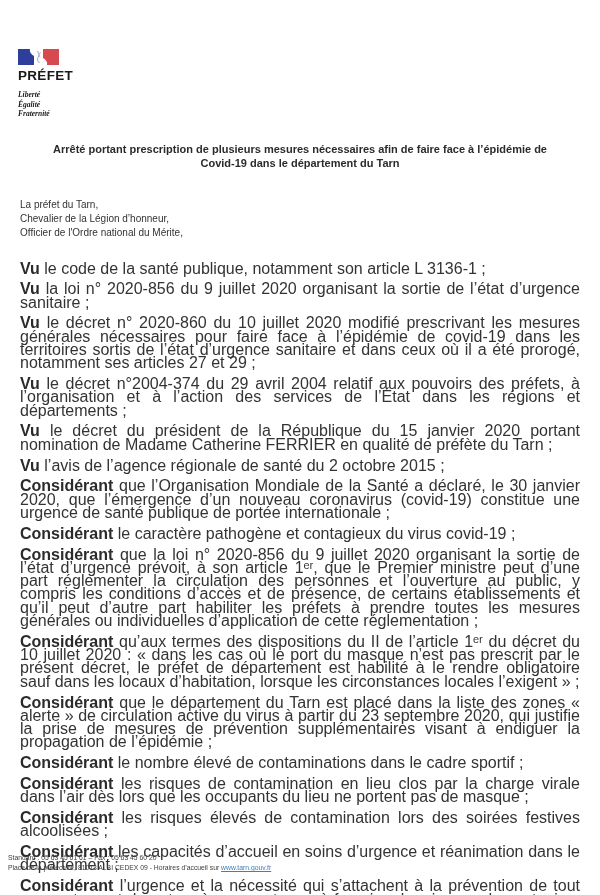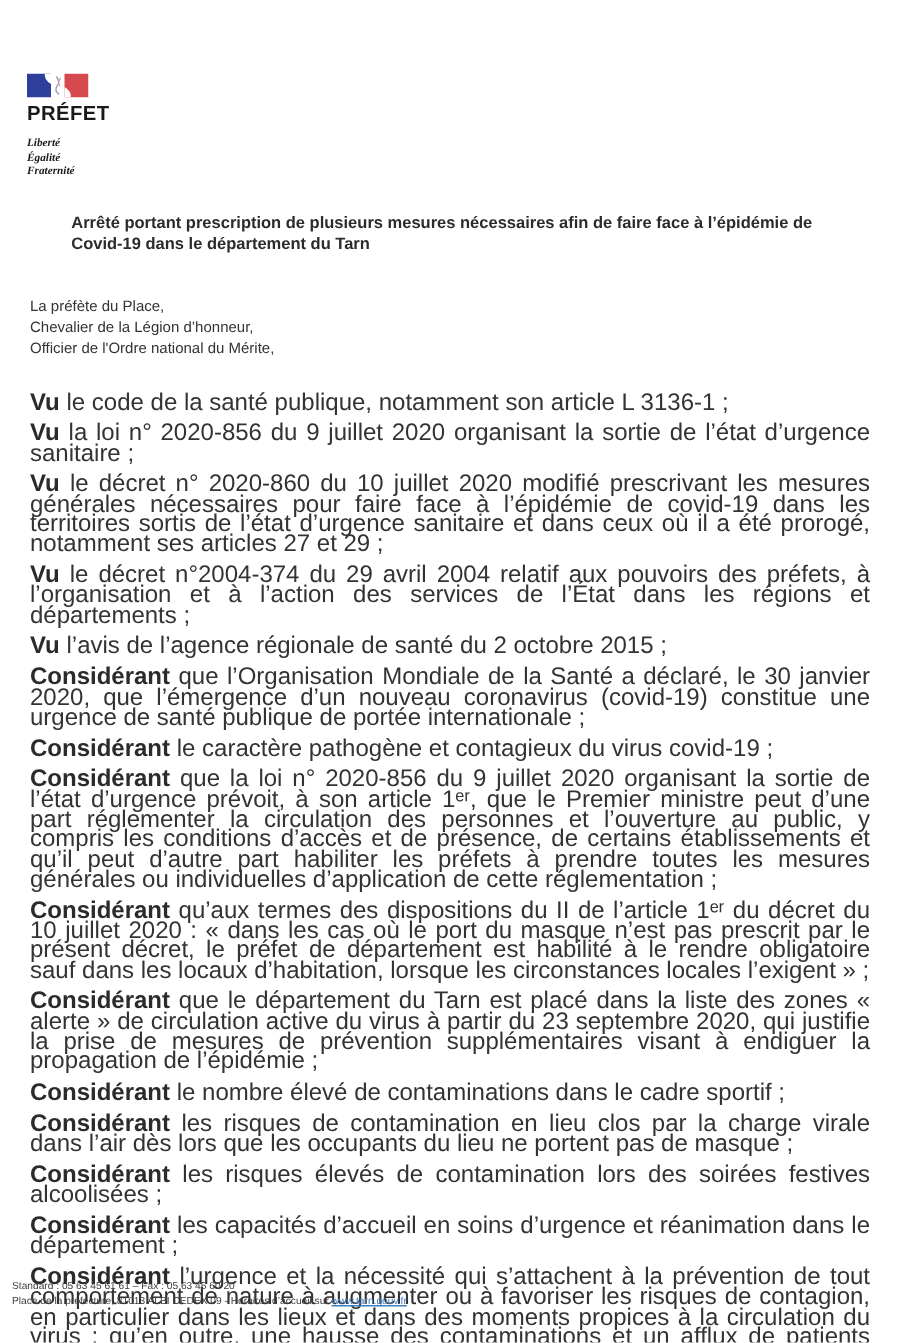--- a/index.html
+++ b/index.html
@@ -40,20 +40,21 @@
     font-style: italic;
     font-size: 7.5px;
     line-height: 9.5px;
     color: #1a1a1a;
     font-weight: bold;
   }
   
   .doc-title {
     margin: 23px auto 0 auto;
     max-width: 505px;
+    text-align: center;
     font-size: 11px;
     font-weight: bold;
     line-height: 14.5px;
     color: #2b2b2b;
   }
   
   .salutation {
     margin-top: 27px;
     font-size: 10px;
     line-height: 14px;
@@ -104,30 +105,31 @@
     <div class="motto">
       <div>Liberté</div>
       <div>Égalité</div>
       <div>Fraternité</div>
     </div>
   </div>
 
   <h1 class="doc-title">Arrêté portant prescription de plusieurs mesures nécessaires afin de faire face à l’épidémie de Covid-19 dans le département du Tarn</h1>
 
   <div class="salutation">
-    <div>La préfète du Place,</div>
+    <div>La préfet du Tarn,</div>
     <div>Chevalier de la Légion d’honneur,</div>
     <div>Officier de l'Ordre national du Mérite,</div>
   </div>
 
   <div class="doc-body">
     <p><strong>Vu</strong> <span>le code de la santé publique, notamment son article L 3136-1 ;</span></p>
     <p><strong>Vu</strong> <span>la loi n° 2020-856 du 9 juillet 2020 organisant la sortie de l’état d’urgence sanitaire ;</span></p>
     <p><strong>Vu</strong> <span>le décret n° 2020-860 du 10 juillet 2020 modifié prescrivant les mesures générales nécessaires pour faire face à l’épidémie de covid-19 dans les territoires sortis de l’état d’urgence sanitaire et dans ceux où il a été prorogé, notamment ses articles 27 et 29 ;</span></p>
     <p><strong>Vu</strong> <span>le décret n°2004-374 du 29 avril 2004 relatif aux pouvoirs des préfets, à l’organisation et à l’action des services de l’État dans les régions et départements ;</span></p>
+    <p><strong>Vu</strong> <span>le décret du président de la République du 15 janvier 2020 portant nomination de Madame Catherine FERRIER en qualité de préfète du Tarn ;</span></p>
     <p><strong>Vu</strong> <span>l’avis de l’agence régionale de santé du 2 octobre 2015 ;</span></p>
     <p><strong>Considérant</strong> <span>que l’Organisation Mondiale de la Santé a déclaré, le 30 janvier 2020, que l’émergence d’un nouveau coronavirus (covid-19) constitue une urgence de santé publique de portée internationale ;</span></p>
     <p><strong>Considérant</strong> <span>le caractère pathogène et contagieux du virus covid-19 ;</span></p>
     <p><strong>Considérant</strong> <span>que la loi n° 2020-856 du 9 juillet 2020 organisant la sortie de l’état d’urgence prévoit, à son article 1ᵉʳ, que le Premier ministre peut d’une part réglementer la circulation des personnes et l’ouverture au public, y compris les conditions d’accès et de présence, de certains établissements et qu’il peut d’autre part habiliter les préfets à prendre toutes les mesures générales ou individuelles d’application de cette réglementation ;</span></p>
     <p><strong>Considérant</strong> <span>qu’aux termes des dispositions du II de l’article 1ᵉʳ du décret du 10 juillet 2020 : « dans les cas où le port du masque n’est pas prescrit par le présent décret, le préfet de département est habilité à le rendre obligatoire sauf dans les locaux d’habitation, lorsque les circonstances locales l’exigent » ;</span></p>
     <p><strong>Considérant</strong> <span>que le département du Tarn est placé dans la liste des zones « alerte » de circulation active du virus à partir du 23 septembre 2020, qui justifie la prise de mesures de prévention supplémentaires visant à endiguer la propagation de l’épidémie ;</span></p>
     <p><strong>Considérant</strong> <span>le nombre élevé de contaminations dans le cadre sportif ;</span></p>
     <p><strong>Considérant</strong> <span>les risques de contamination en lieu clos par la charge virale dans l’air dès lors que les occupants du lieu ne portent pas de masque ;</span></p>
     <p><strong>Considérant</strong> <span>les risques élevés de contamination lors des soirées festives alcoolisées ;</span></p>
     <p><strong>Considérant</strong> <span>les capacités d’accueil en soins d’urgence et réanimation dans le département ;</span></p>

